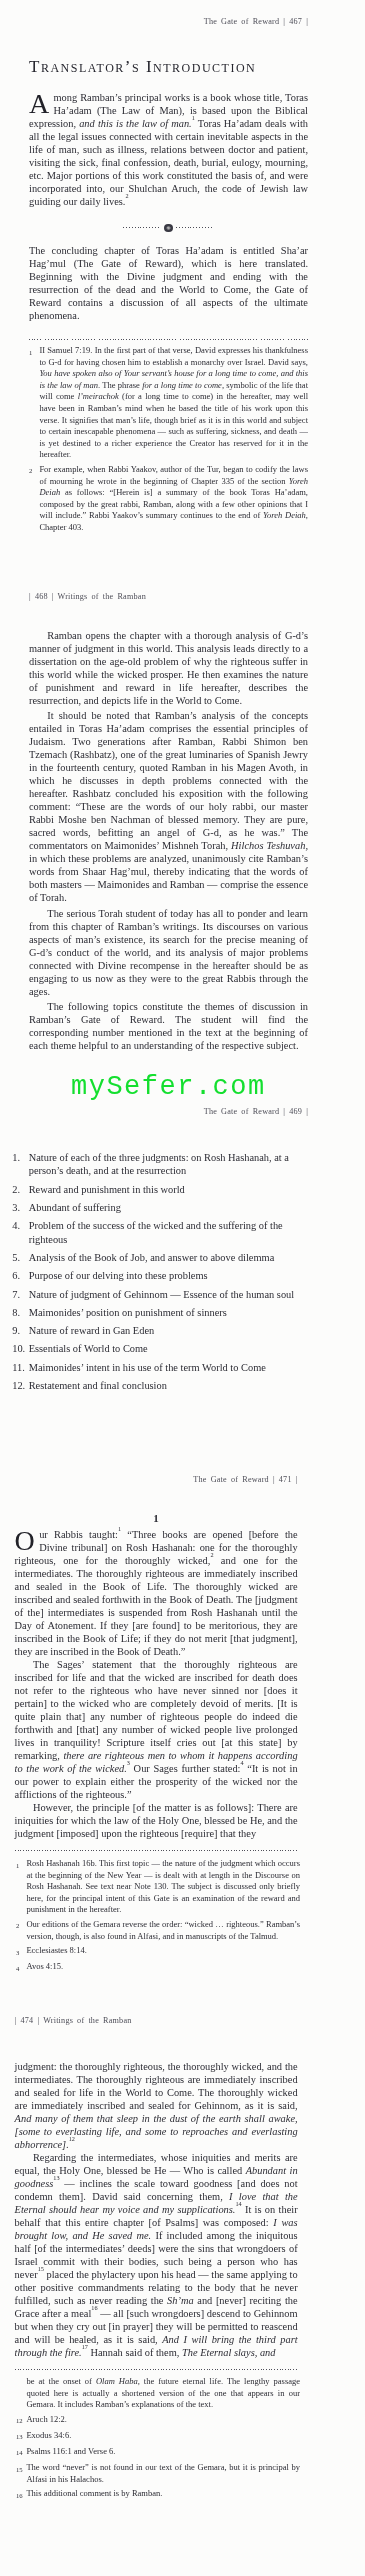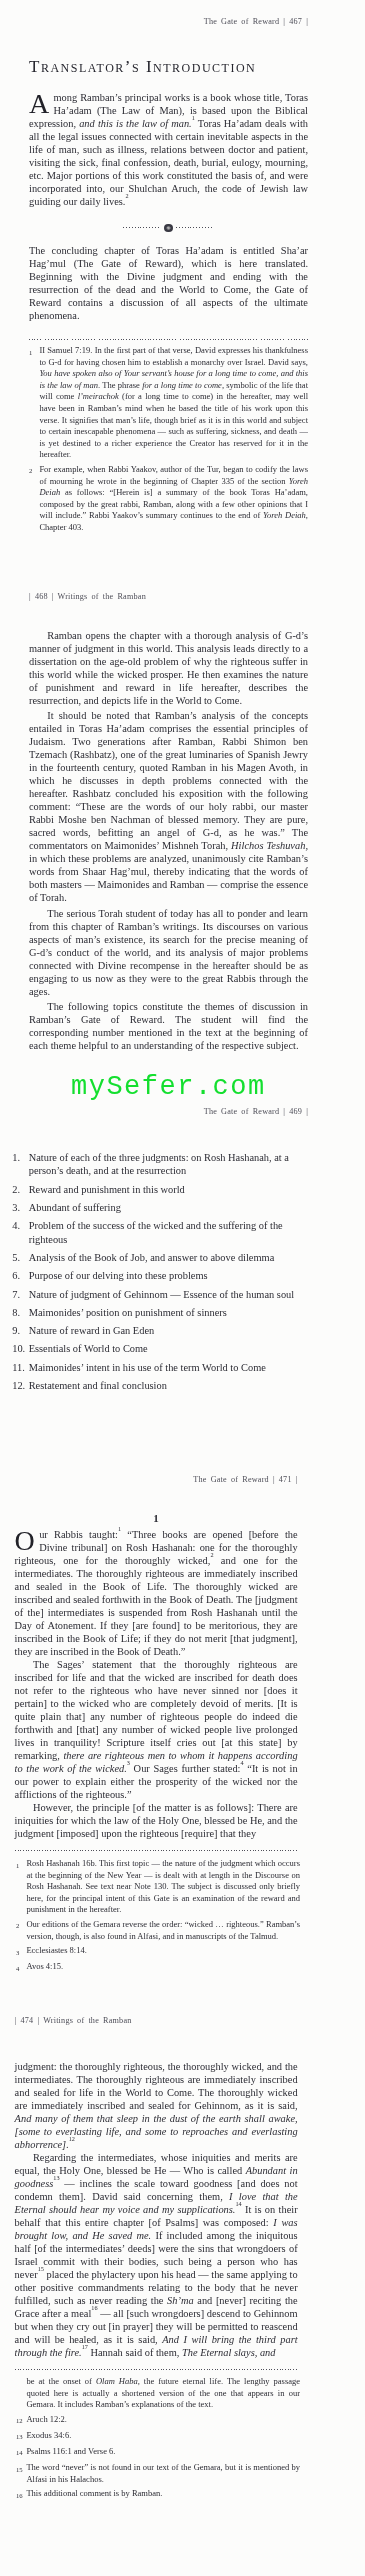--- a/index.html
+++ b/index.html
@@ -205,21 +205,21 @@
     <div class="fn">
       <span class="num">13</span>
       <span class="txt"><span>Exodus 34:6.</span></span>
     </div>
     <div class="fn">
       <span class="num">14</span>
       <span class="txt"><span>Psalms 116:1 and Verse 6.</span></span>
     </div>
     <div class="fn">
       <span class="num">15</span>
-      <span class="txt"><span>The word “never” is not found in our text of the Gemara, but it is mentioned by Alfasi in his Halachos.</span></span>
+      <span class="txt"><span>The word “never” is not found in our text of the Gemara, but it is principal by Alfasi in his Halachos.</span></span>
     </div>
     <div class="fn">
       <span class="num">16</span>
       <span class="txt"><span>This additional comment is by Ramban.</span></span>
     </div>
   </div>
 
 </div>
 
 

